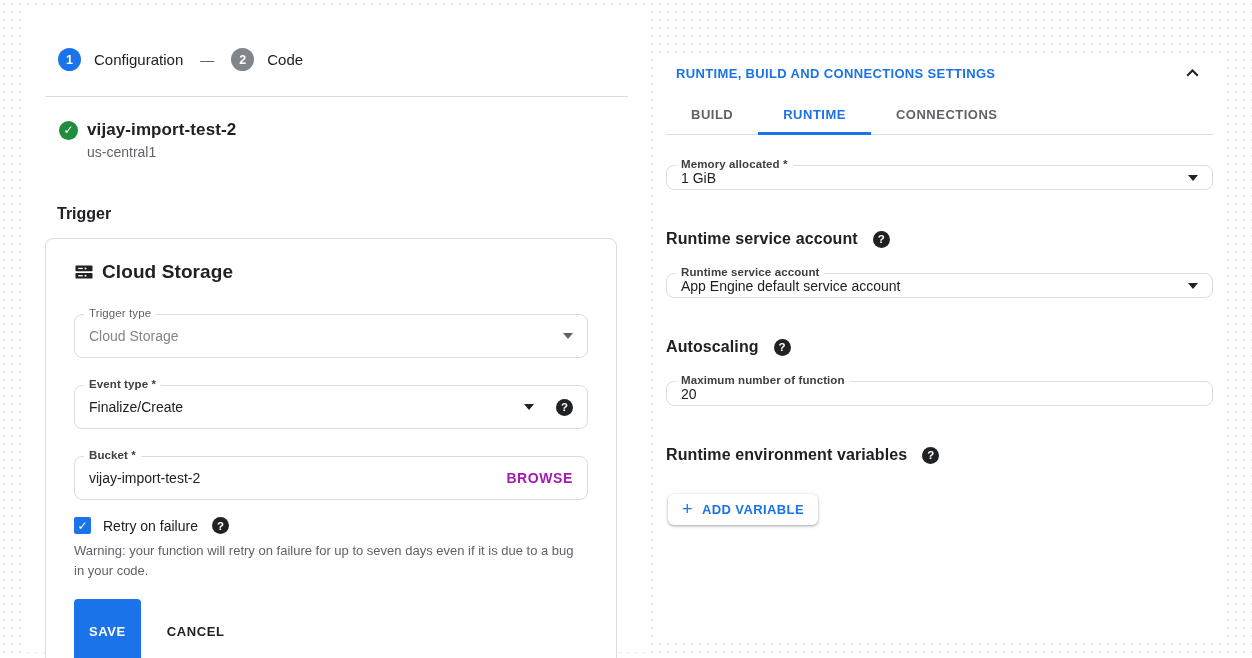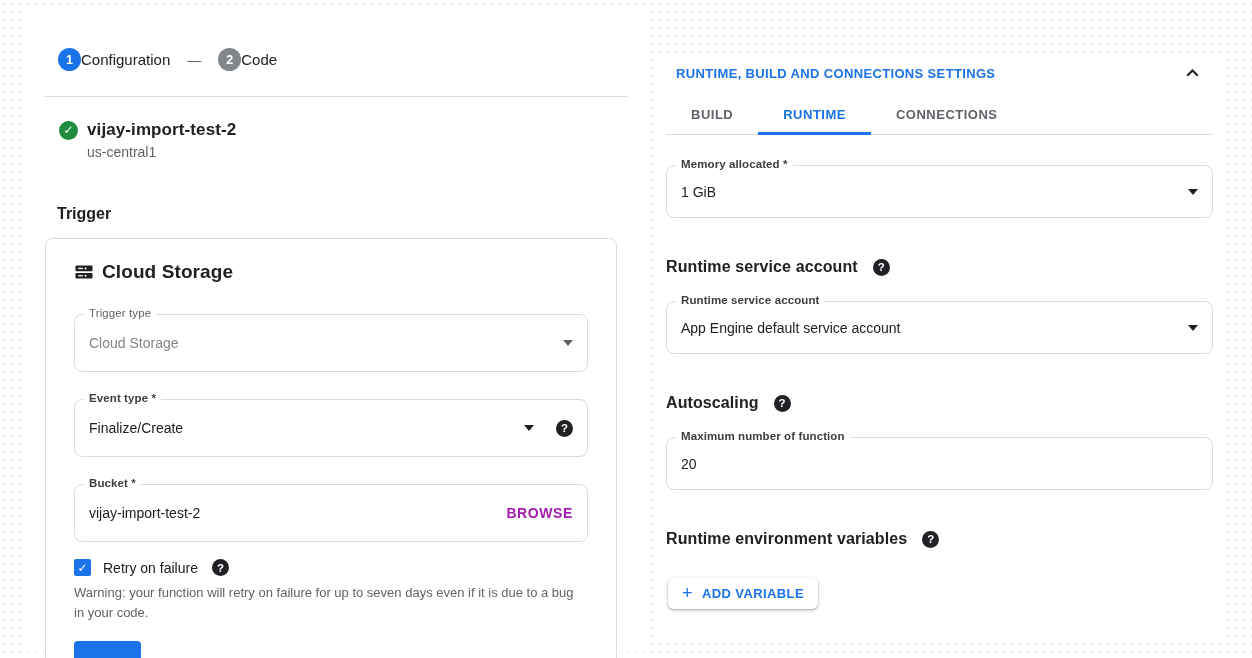--- a/index.html
+++ b/index.html
@@ -21,21 +21,21 @@
   .stepper { display: flex; align-items: center; margin: 42px 0 0 13px; }
   .step { display: flex; align-items: center; cursor: pointer; }
   .step-circle {
     width: 23px; height: 23px; border-radius: 50%;
     color: #fff; font-size: 12.5px; font-weight: 700;
     display: flex; align-items: center; justify-content: center;
     flex: 0 0 auto;
   }
   .step-circle.active { background: #1a73e8; }
   .step-circle.inactive { background: #80868b; }
-  .step-label { font-size: 15px; color: #202124; }
+  .step-label { font-size: 15px; color: #202124; margin-left: 13px; }
   .step-sep { color: #5f6368; font-size: 14px; margin: 0 17px; }
 
   .divider { border: none; border-top: 1px solid #dadce0; margin-top: 25px; }
 
   
   .fn-header { margin: 23px 0 0 14px; }
   .fn-title-row { display: flex; align-items: center; }
   .check-circle {
     width: 19px; height: 19px; border-radius: 50%; background: #1e8e3e;
     color: #fff; display: flex; align-items: center; justify-content: center;
@@ -51,21 +51,21 @@
     margin-top: 15px; width: 572px; border: 1px solid #dadce0;
     border-radius: 8px; padding: 18px 28px 20px; background: #fff;
   }
   .card-title-row { display: flex; align-items: center; margin-top: 4px; }
   .card-title { font-size: 19px; font-weight: 700; margin-left: 8px; letter-spacing: .1px; }
 
   
   .mfield {
     position: relative; border: 1px solid #dadce0; border-radius: 8px;
     background: #fff; display: flex; align-items: center;
-    padding: 0 14px; height: 58px; cursor: pointer;
+    padding: 0 14px; height: 44px; cursor: pointer;
   }
   .mfield .flabel {
     position: absolute; top: -8px; left: 9px; background: #fff;
     padding: 0 5px; font-size: 11.5px; font-weight: 700; color: #3c4043;
     letter-spacing: .1px; white-space: nowrap;
   }
   .mfield .fvalue { font-size: 14px; color: #202124; flex: 1 1 auto; white-space: nowrap; }
   .mfield.disabled .fvalue { color: #80868b; }
   .mfield.disabled .flabel { color: #5f6368; font-weight: 400; }
   .caret {
@@ -119,21 +119,21 @@
   .tab-bar {
     display: flex; margin-top: 16px; border-bottom: 1px solid #dadce0;
   }
   .tab {
     font-size: 13px; font-weight: 700; letter-spacing: .5px; color: #5f6368;
     padding: 9px 25px 10px; cursor: pointer; border-bottom: 3px solid transparent;
     margin-bottom: -1px;
   }
   .tab.active { color: #1a73e8; border-bottom-color: #1a73e8; }
 
-  .panel-right .mfield { height: 53px; }
+  .panel-right .mfield { height: 25px; }
   .rt-first-field { margin-top: 30px; }
   .rt-field-gap { margin-top: 28px; }
   .rt-section-title { font-size: 16px; font-weight: 700; display: flex; align-items: center; letter-spacing: .1px; }
   .rt-section-title .help-icon { margin-left: 15px; }
   .mt40 { margin-top: 40px; }
   .mt25 { margin-top: 25px; }
   .add-var-btn {
     display: inline-flex; align-items: center; margin-top: 30px; margin-left: 2px;
     background: #fff; border: none; border-radius: 6px; padding: 8px 14px;
     font-family: inherit; color: #1a73e8; font-size: 13px; font-weight: 700;

